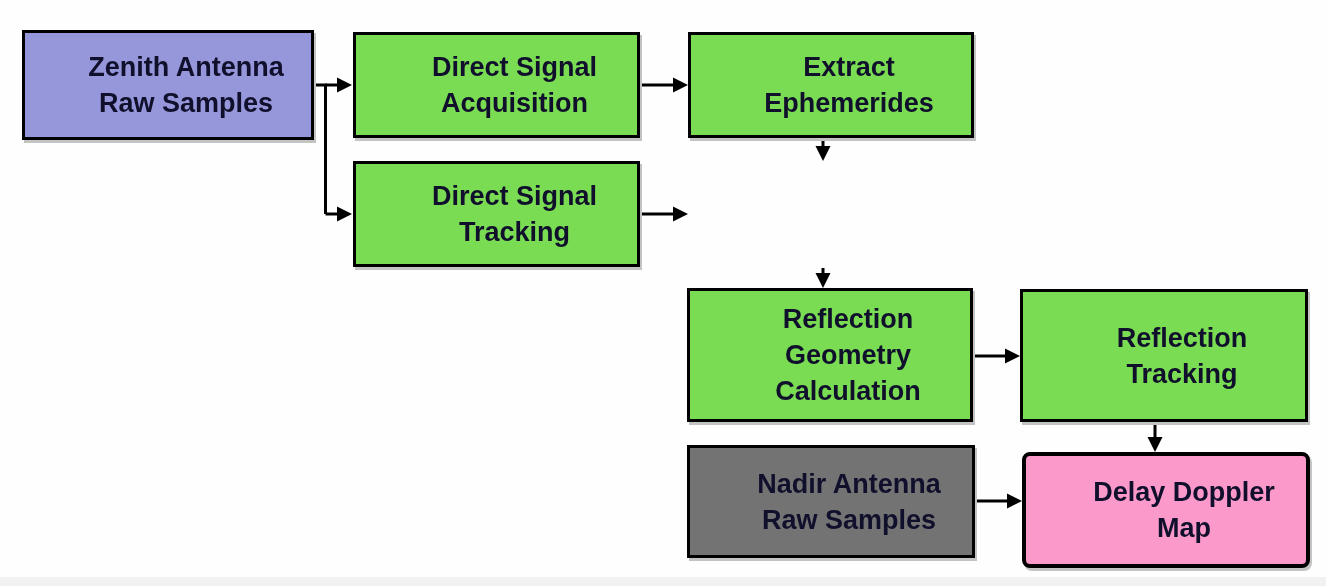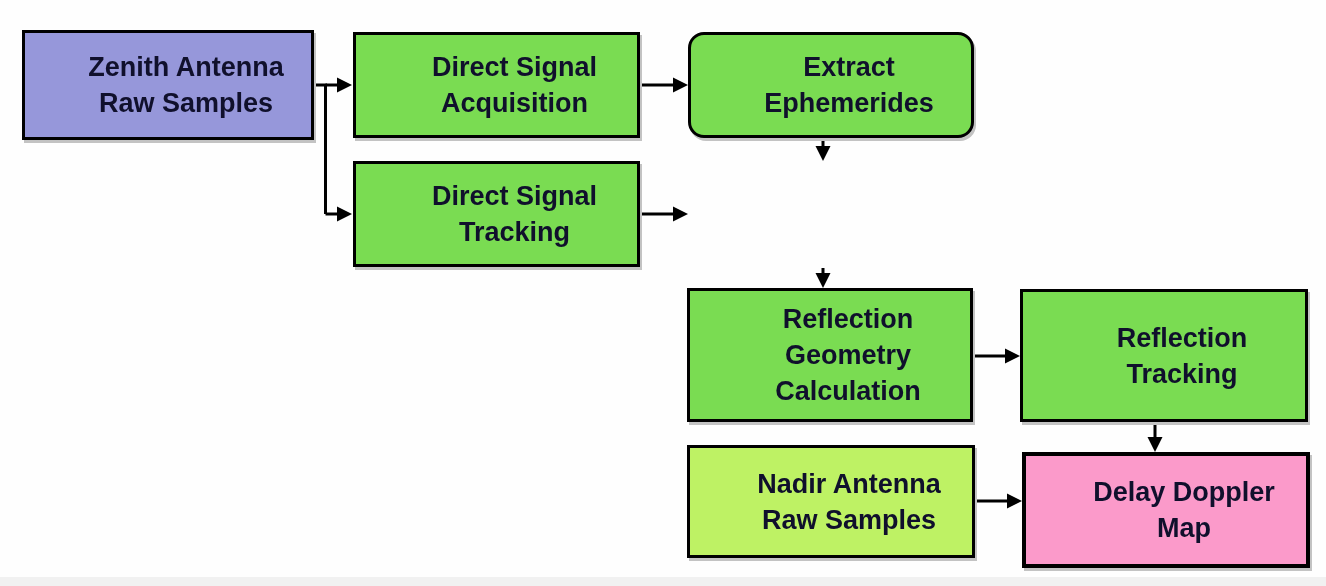--- a/index.html
+++ b/index.html
@@ -135,21 +135,21 @@
   <div class="node n-zenith" style="background: rgb(150, 151, 218);">
     <span class="lbl">Zenith Antenna
 Raw Samples</span>
   </div>
 
   <div class="node n-dsa" style="background: rgb(122, 220, 82);">
     <span class="lbl">Direct Signal
 Acquisition</span>
   </div>
 
-  <div class="node n-ee" style="background: rgb(122, 220, 82); border-radius: 16px;">
+  <div class="node n-ee" style="background: rgb(122, 220, 82);">
     <span class="lbl">Extract
 Ephemerides</span>
   </div>
 
   <div class="node n-dst" style="background: rgb(122, 220, 82);">
     <span class="lbl">Direct Signal
 Tracking</span>
   </div>
 
 
@@ -157,23 +157,23 @@
     <span class="lbl">Reflection
 Geometry
 Calculation</span>
   </div>
 
   <div class="node n-rt" style="background: rgb(122, 220, 82);">
     <span class="lbl">Reflection
 Tracking</span>
   </div>
 
-  <div class="node n-nadir" style="background: #bef264; align-items: center;">
+  <div class="node n-nadir" style="background: #737373; align-items: center;">
     <span class="lbl">Nadir Antenna
 Raw Samples</span>
   </div>
 
-  <div class="node n-ddm thick-border" style="background: rgb(251, 154, 202);">
+  <div class="node n-ddm thick-border" style="background: rgb(251, 154, 202); border-radius: 8px;">
     <span class="lbl">Delay Doppler
 Map</span>
   </div>
 
 </div>
 
 </body></html>

